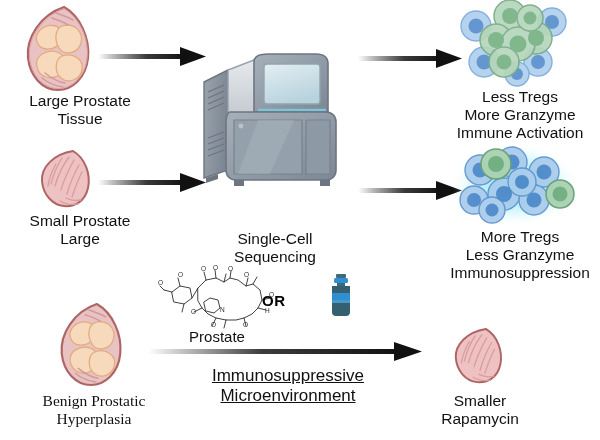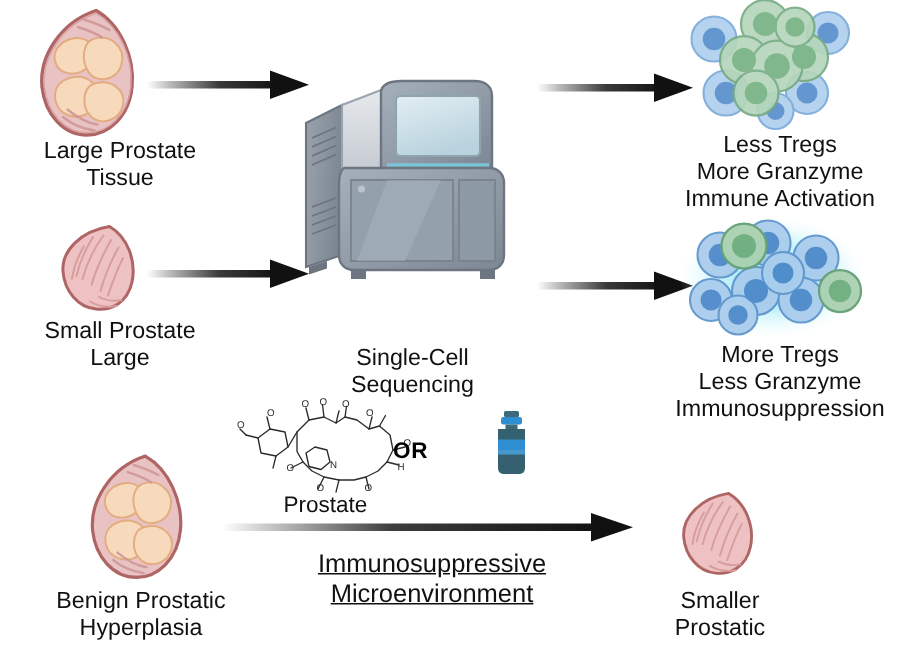--- a/index.html
+++ b/index.html
@@ -299,21 +299,21 @@
         <path d="M44 52 C56 48 66 56 64 66 C62 76 50 80 43 74 C36 68 37 55 44 52 Z"></path>
       </g>
       <g stroke="#cf9797" stroke-width="1.6" fill="none" stroke-linecap="round" opacity="0.9">
         <path d="M38 9 C44 11 50 13 55 16"></path>
         <path d="M34 14 C40 16 46 18 50 21"></path>
         <path d="M24 74 C30 79 38 82 45 83"></path>
         <path d="M27 69 C33 74 40 78 47 79"></path>
       </g>
     </svg>
   </div>
-  <div class="caption" style="left:14px; top:392px; width:160px;">Benign Prostatic
+  <div class="caption" style="left:14px; top:392px; width:160px;font-family:Liberation Serif, serif;">Benign Prostatic
 Hyperplasia</div>
 
   <div class="node" style="left:158px; top:268px;">
     <svg width="126" height="62" viewBox="0 0 126 62" aria-hidden="true">
       <g fill="none" stroke="#2b2b2b" stroke-width="0.9" stroke-linejoin="round" stroke-linecap="round">
 
         <path d="M40 20 L48 12 L58 10 L66 14 L72 10 L80 12 L88 18 L95 16 L102 22
                  L104 32 L100 40 L94 46 L86 50 L78 52 L68 52 L58 50 L50 46 L44 40
                  L40 33 Z"></path>
 
@@ -397,15 +397,15 @@
         <path d="M43 17 C38 26 34 35 31 46"></path>
         <path d="M46 24 C42 32 39 40 36 49"></path>
         <path d="M26 10 C21 18 17 27 15 36"></path>
         <path d="M20 16 C16 23 13 30 12 38"></path>
         <path d="M30 50 C34 52 40 53 45 52"></path>
         <path d="M24 53 C29 56 36 57 42 56"></path>
       </g>
     </svg>
   </div>
   <div class="caption" style="left:414px; top:392px; width:132px;">Smaller
-Prostatic</div>
+Rapamycin</div>
 
 </div>
 
 </body></html>

